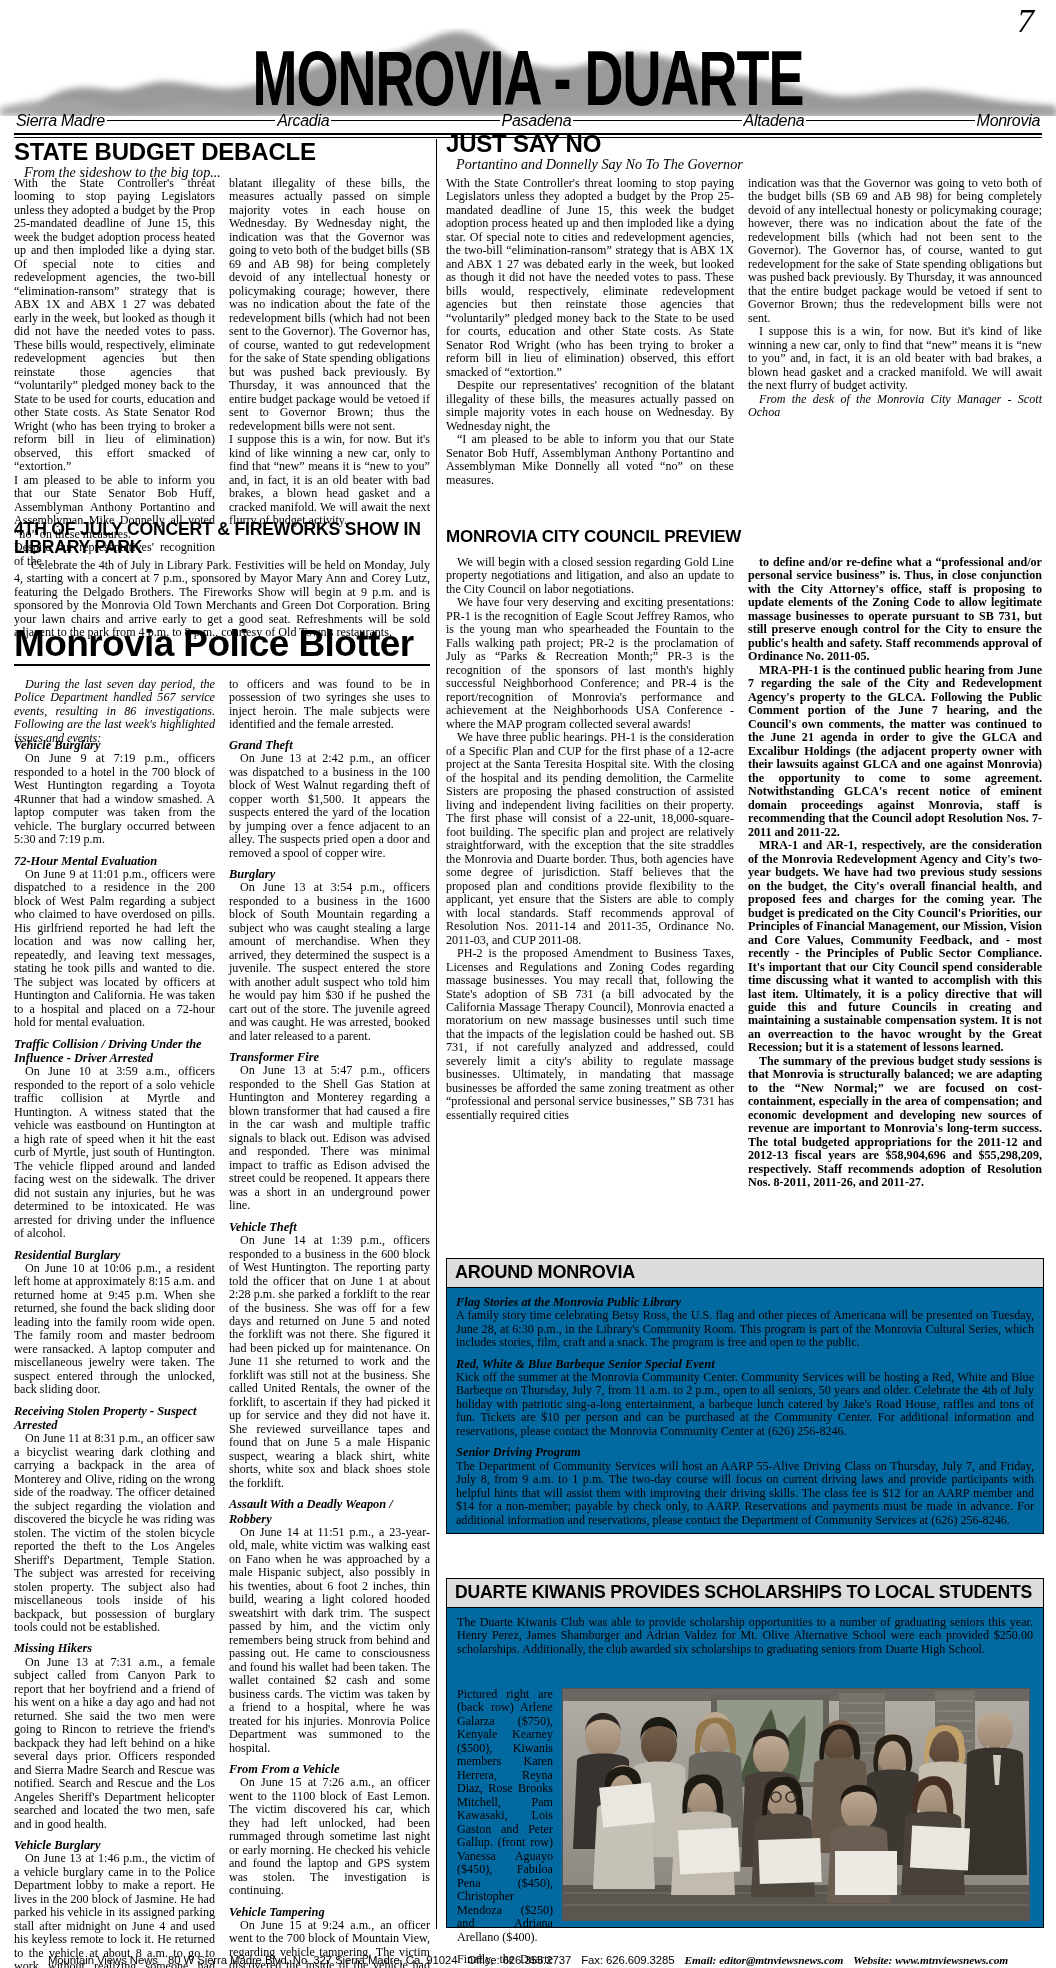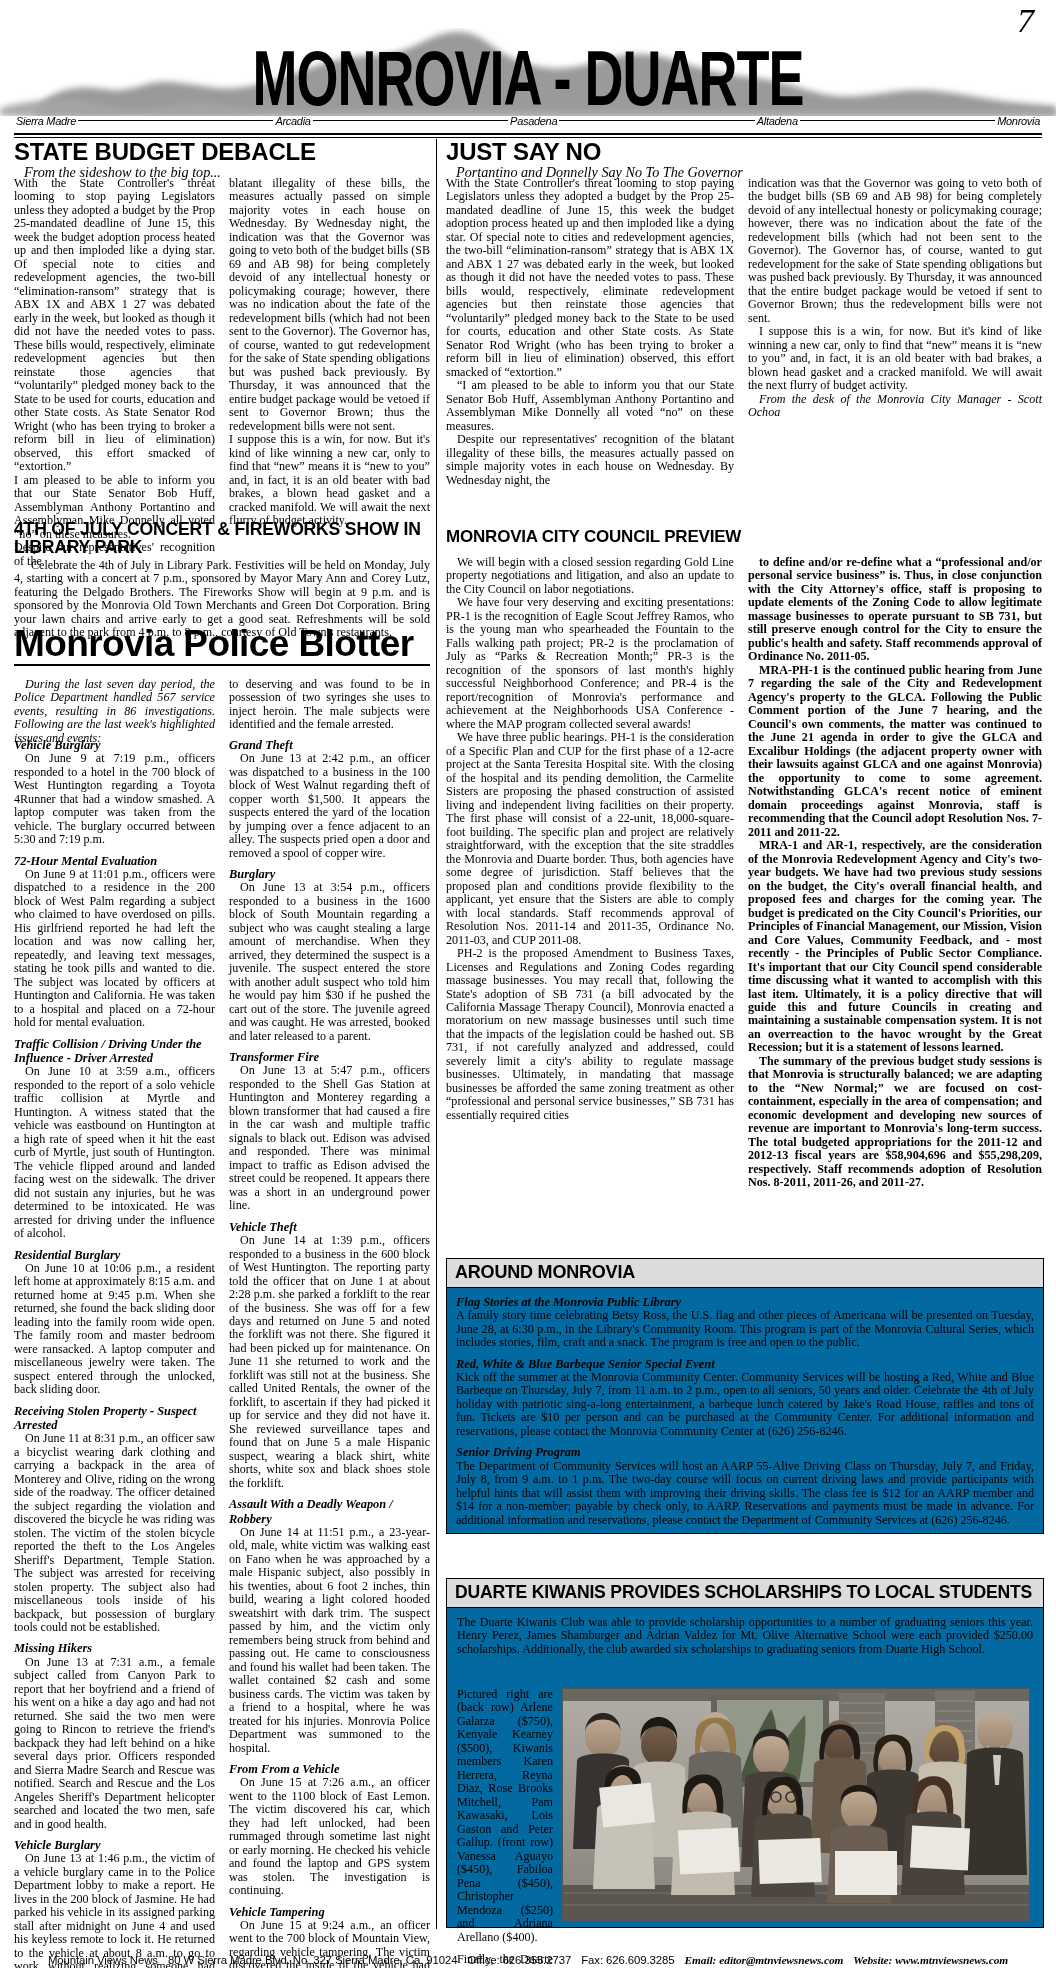--- a/index.html
+++ b/index.html
@@ -21,21 +21,21 @@
     position:absolute;left:0;top:38px;width:1056px;text-align:center;
     font-family:"Liberation Sans",sans-serif;font-weight:bold;
     font-size:54px;letter-spacing:-1px;line-height:1;
     transform:scaleY(1.45);transform-origin:center top;
   }
   .citystrip{
     position:absolute;left:14px;top:112px;width:1028px;height:18px;
     display:flex;align-items:center;
   }
   .citystrip .city{
-    font-family:"Liberation Sans",sans-serif;font-size:11px;font-weight:500;
+    font-family:"Liberation Sans",sans-serif;font-size:16px;font-weight:500;
     font-style:italic;white-space:nowrap;padding:0 2px;letter-spacing:-.3px;
   }
   .citystrip .rule{flex:1;height:0;border-bottom:1.6px solid #000;margin-bottom:1px;}
 
   .dblrule{position:absolute;left:14px;width:1028px;border-top:2.5px solid #000;border-bottom:1.2px solid #000;height:2px;}
 
   
   .hd-main{
     font-family:"Liberation Sans",sans-serif;font-weight:bold;
     font-size:24px;letter-spacing:-.2px;line-height:1.05;margin:0 0 1px 0;
@@ -159,21 +159,21 @@
 
   <div class="col" style="left:14px;top:625px;width:416px;">
     <h2 class="blotter-title">Monrovia Police Blotter</h2>
     <div class="blotter-rule"></div>
   </div>
 
   <div class="col" style="left:14px;top:678px;width:201px;">
     <p class="body ital" style="text-indent:11px;">During the last seven day period, the Police Department handled 567 service events, resulting in 86 investigations. Following are the last week's highlighted issues and events:</p>
   </div>
   <div class="col" style="left:229px;top:678px;width:201px;">
-    <p class="body noind">to deserving and was found to be in possession of two syringes she uses to inject heroin. The male subjects were identified and the female arrested.</p>
+    <p class="body noind">to officers and was found to be in possession of two syringes she uses to inject heroin. The male subjects were identified and the female arrested.</p>
   </div>
 
   <div class="col" style="left:14px;top:738px;width:201px;">
     <div>
       <div class="subhd first">Vehicle Burglary</div>
       <p class="body">On June 9 at 7:19 p.m., officers responded to a hotel in the 700 block of West Huntington regarding a Toyota 4Runner that had a window smashed. A laptop computer was taken from the vehicle. The burglary occurred between 5:30 and 7:19 p.m.</p>
     </div>
     <div>
       <div class="subhd">72-Hour Mental Evaluation</div>
       <p class="body">On June 9 at 11:01 p.m., officers were dispatched to a residence in the 200 block of West Palm regarding a subject who claimed to have overdosed on pills. His girlfriend reported he had left the location and was now calling her, repeatedly, and leaving text messages, stating he took pills and wanted to die. The subject was located by officers at Huntington and California. He was taken to a hospital and placed on a 72-hour hold for mental evaluation.</p>
@@ -228,28 +228,28 @@
     </div>
     <div>
       <div class="subhd">Vehicle Tampering</div>
       <p class="body">On June 15 at 9:24 a.m., an officer went to the 700 block of Mountain View, regarding vehicle tampering. The victim discovered the inside of the vehicle had been ransacked. The victim had left the doors unlocked and nothing was missing.</p>
     </div>
 
   </div>
 
   <div class="vsep" style="left:436px;top:139px;height:1790px;"></div>
 
-  <div class="col" style="left:446px;top:139px;width:596px;">
+  <div class="col" style="left:446px;top:131px;width:596px;">
     <h2 class="hd-main">JUST SAY NO</h2>
     <div class="hd-sub">Portantino and Donnelly Say No To The Governor</div>
   </div>
   <div class="col" style="left:446px;top:177px;width:288px;">
     <p class="body noind">With the State Controller's threat looming to stop paying Legislators unless they adopted a budget by the Prop 25-mandated deadline of June 15, this week the budget adoption process heated up and then imploded like a dying star. Of special note to cities and redevelopment agencies, the two-bill “elimination-ransom” strategy that is ABX 1X and ABX 1 27 was debated early in the week, but looked as though it did not have the needed votes to pass. These bills would, respectively, eliminate redevelopment agencies but then reinstate those agencies that “voluntarily” pledged money back to the State to be used for courts, education and other State costs. As State Senator Rod Wright (who has been trying to broker a reform bill in lieu of elimination) observed, this effort smacked of “extortion.”</p>
+    <p class="body">Despite our representatives' recognition of the blatant illegality of these bills, the measures actually passed on simple majority votes in each house on Wednesday. By Wednesday night, the</p>
     <p class="body">“I am pleased to be able to inform you that our State Senator Bob Huff, Assemblyman Anthony Portantino and Assemblyman Mike Donnelly all voted “no” on these measures.</p>
-    <p class="body">Despite our representatives' recognition of the blatant illegality of these bills, the measures actually passed on simple majority votes in each house on Wednesday. By Wednesday night, the</p>
   </div>
   <div class="col" style="left:748px;top:177px;width:294px;">
     <p class="body noind">indication was that the Governor was going to veto both of the budget bills (SB 69 and AB 98) for being completely devoid of any intellectual honesty or policymaking courage; however, there was no indication about the fate of the redevelopment bills (which had not been sent to the Governor). The Governor has, of course, wanted to gut redevelopment for the sake of State spending obligations but was pushed back previously. By Thursday, it was announced that the entire budget package would be vetoed if sent to Governor Brown; thus the redevelopment bills were not sent.</p>
     <p class="body">I suppose this is a win, for now. But it's kind of like winning a new car, only to find that “new” means it is “new to you” and, in fact, it is an old beater with bad brakes, a blown head gasket and a cracked manifold. We will await the next flurry of budget activity.</p>
     <p class="body ital">From the desk of the Monrovia City Manager - Scott Ochoa</p>
   </div>
 
   <div class="col" style="left:446px;top:528px;width:596px;">
     <h2 class="hd-main" style="font-size:17px;">MONROVIA CITY COUNCIL PREVIEW</h2>
   </div>

